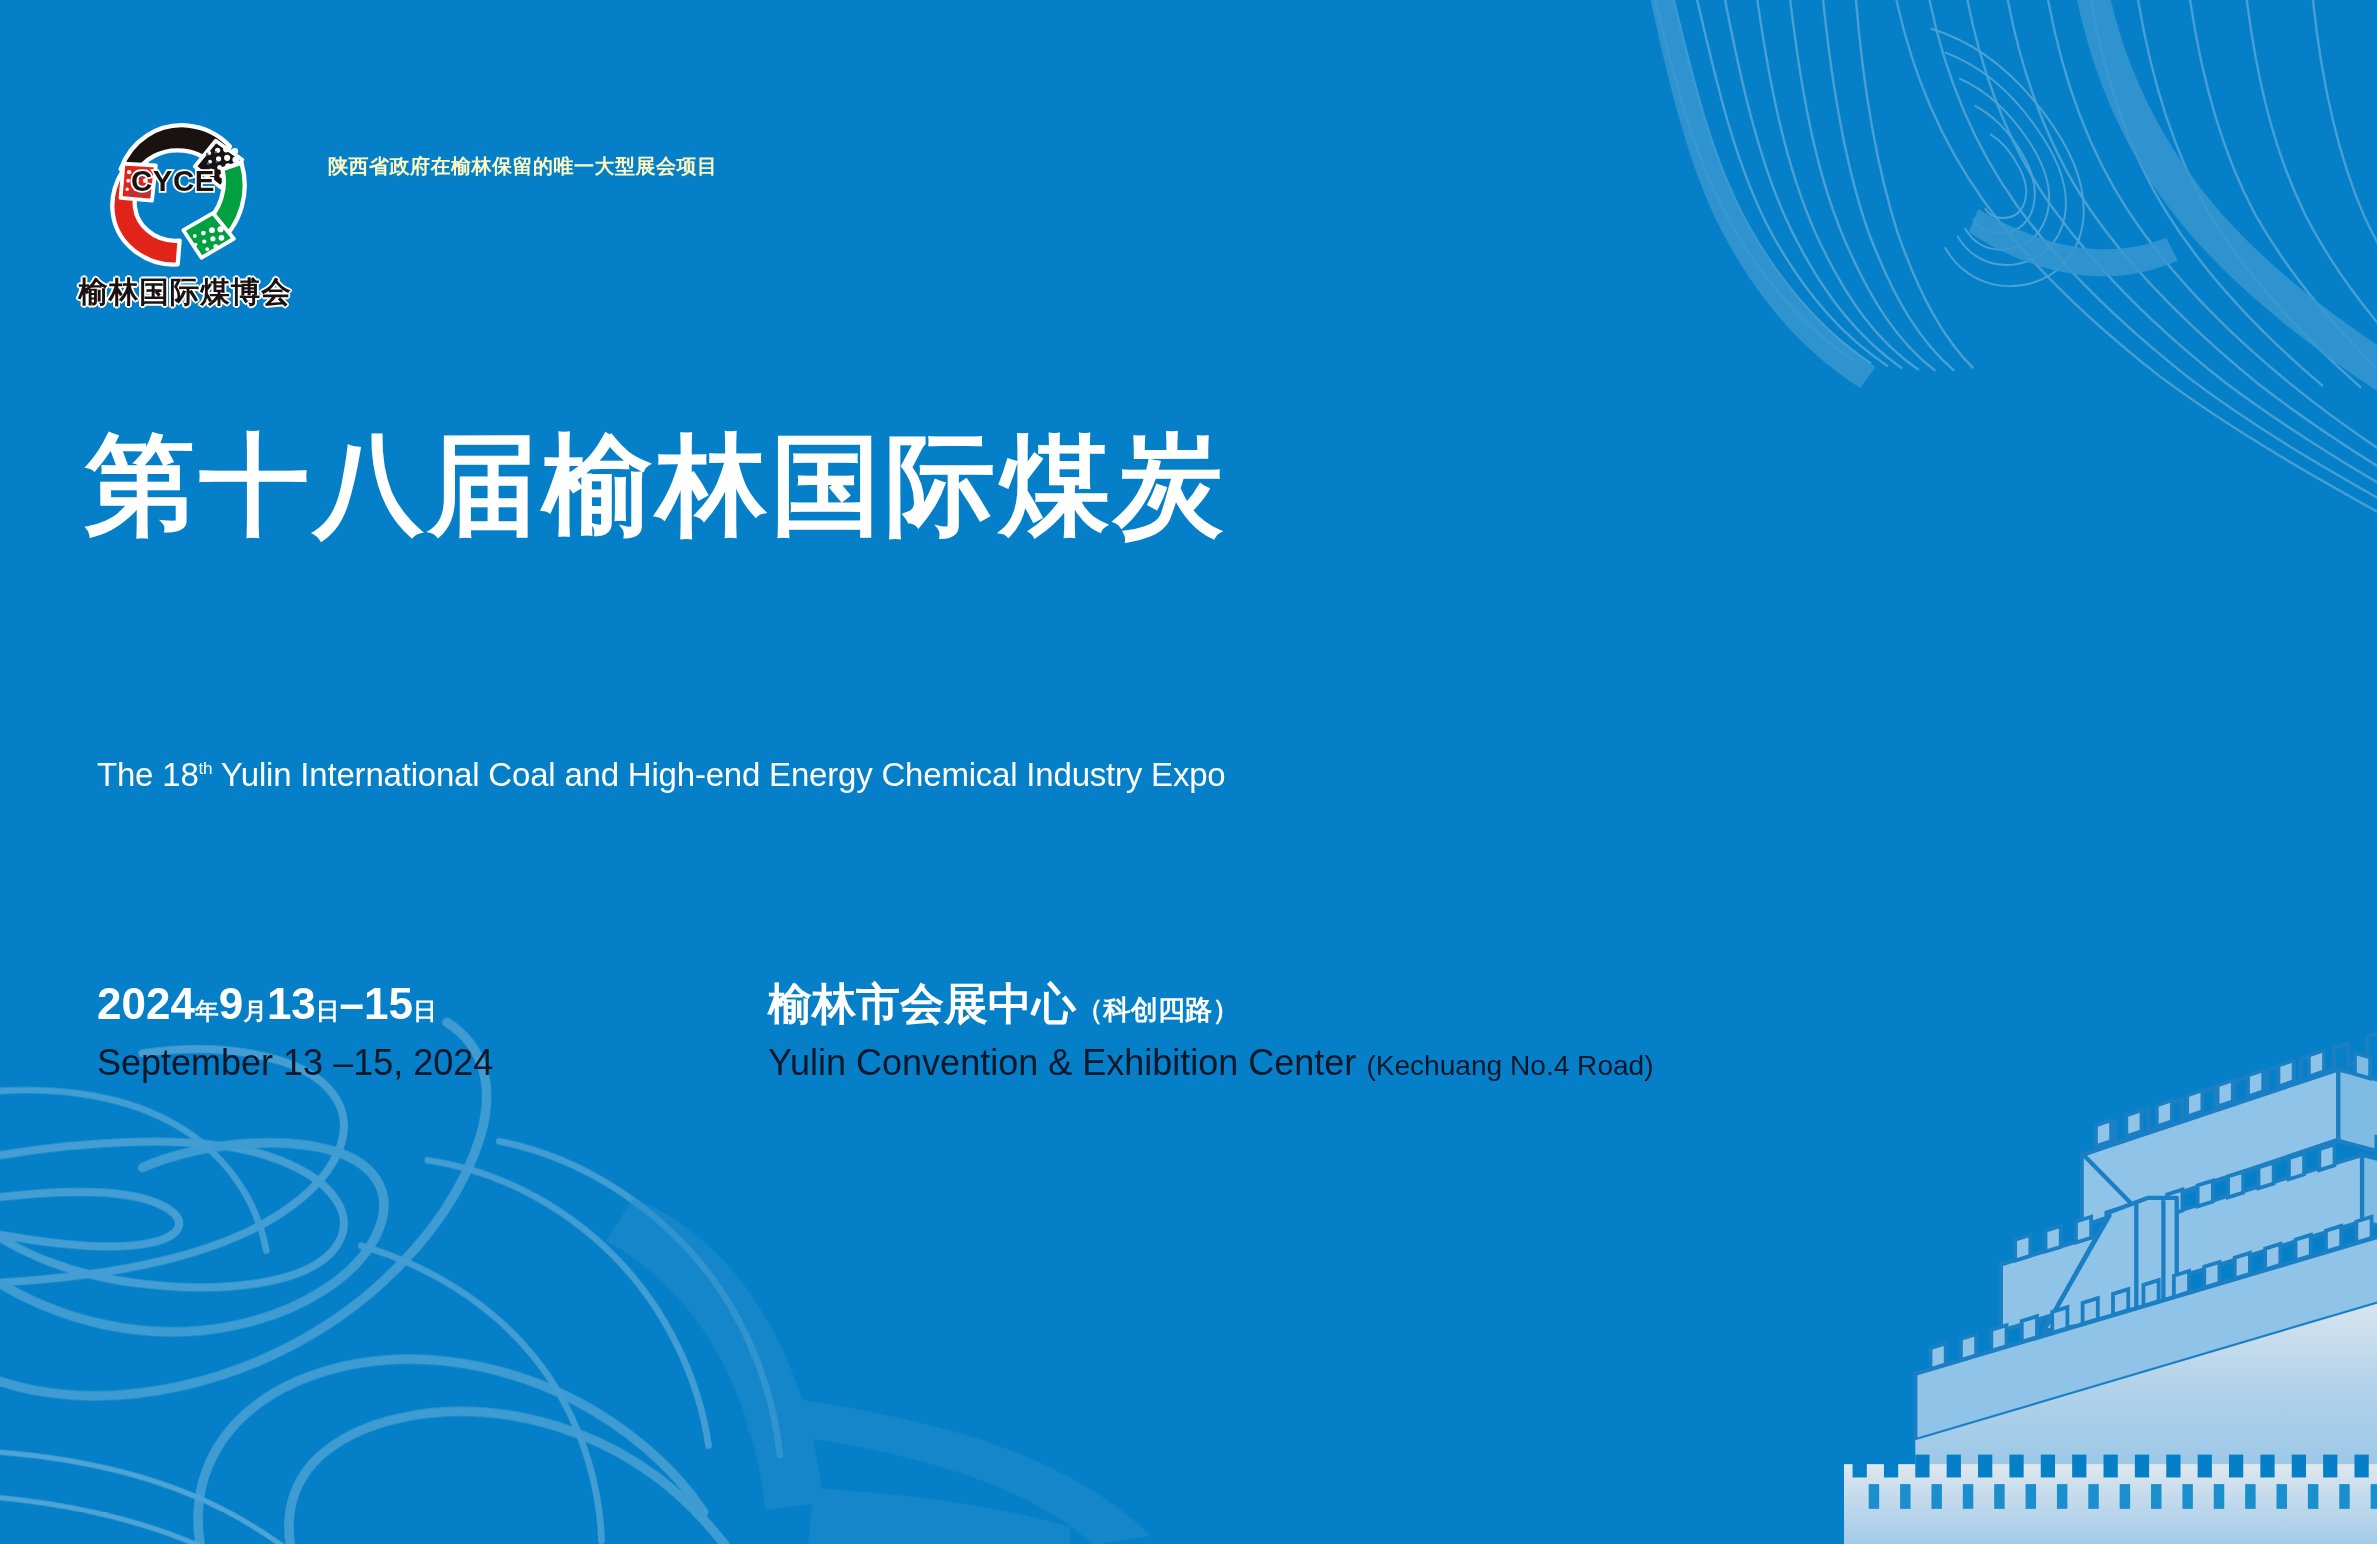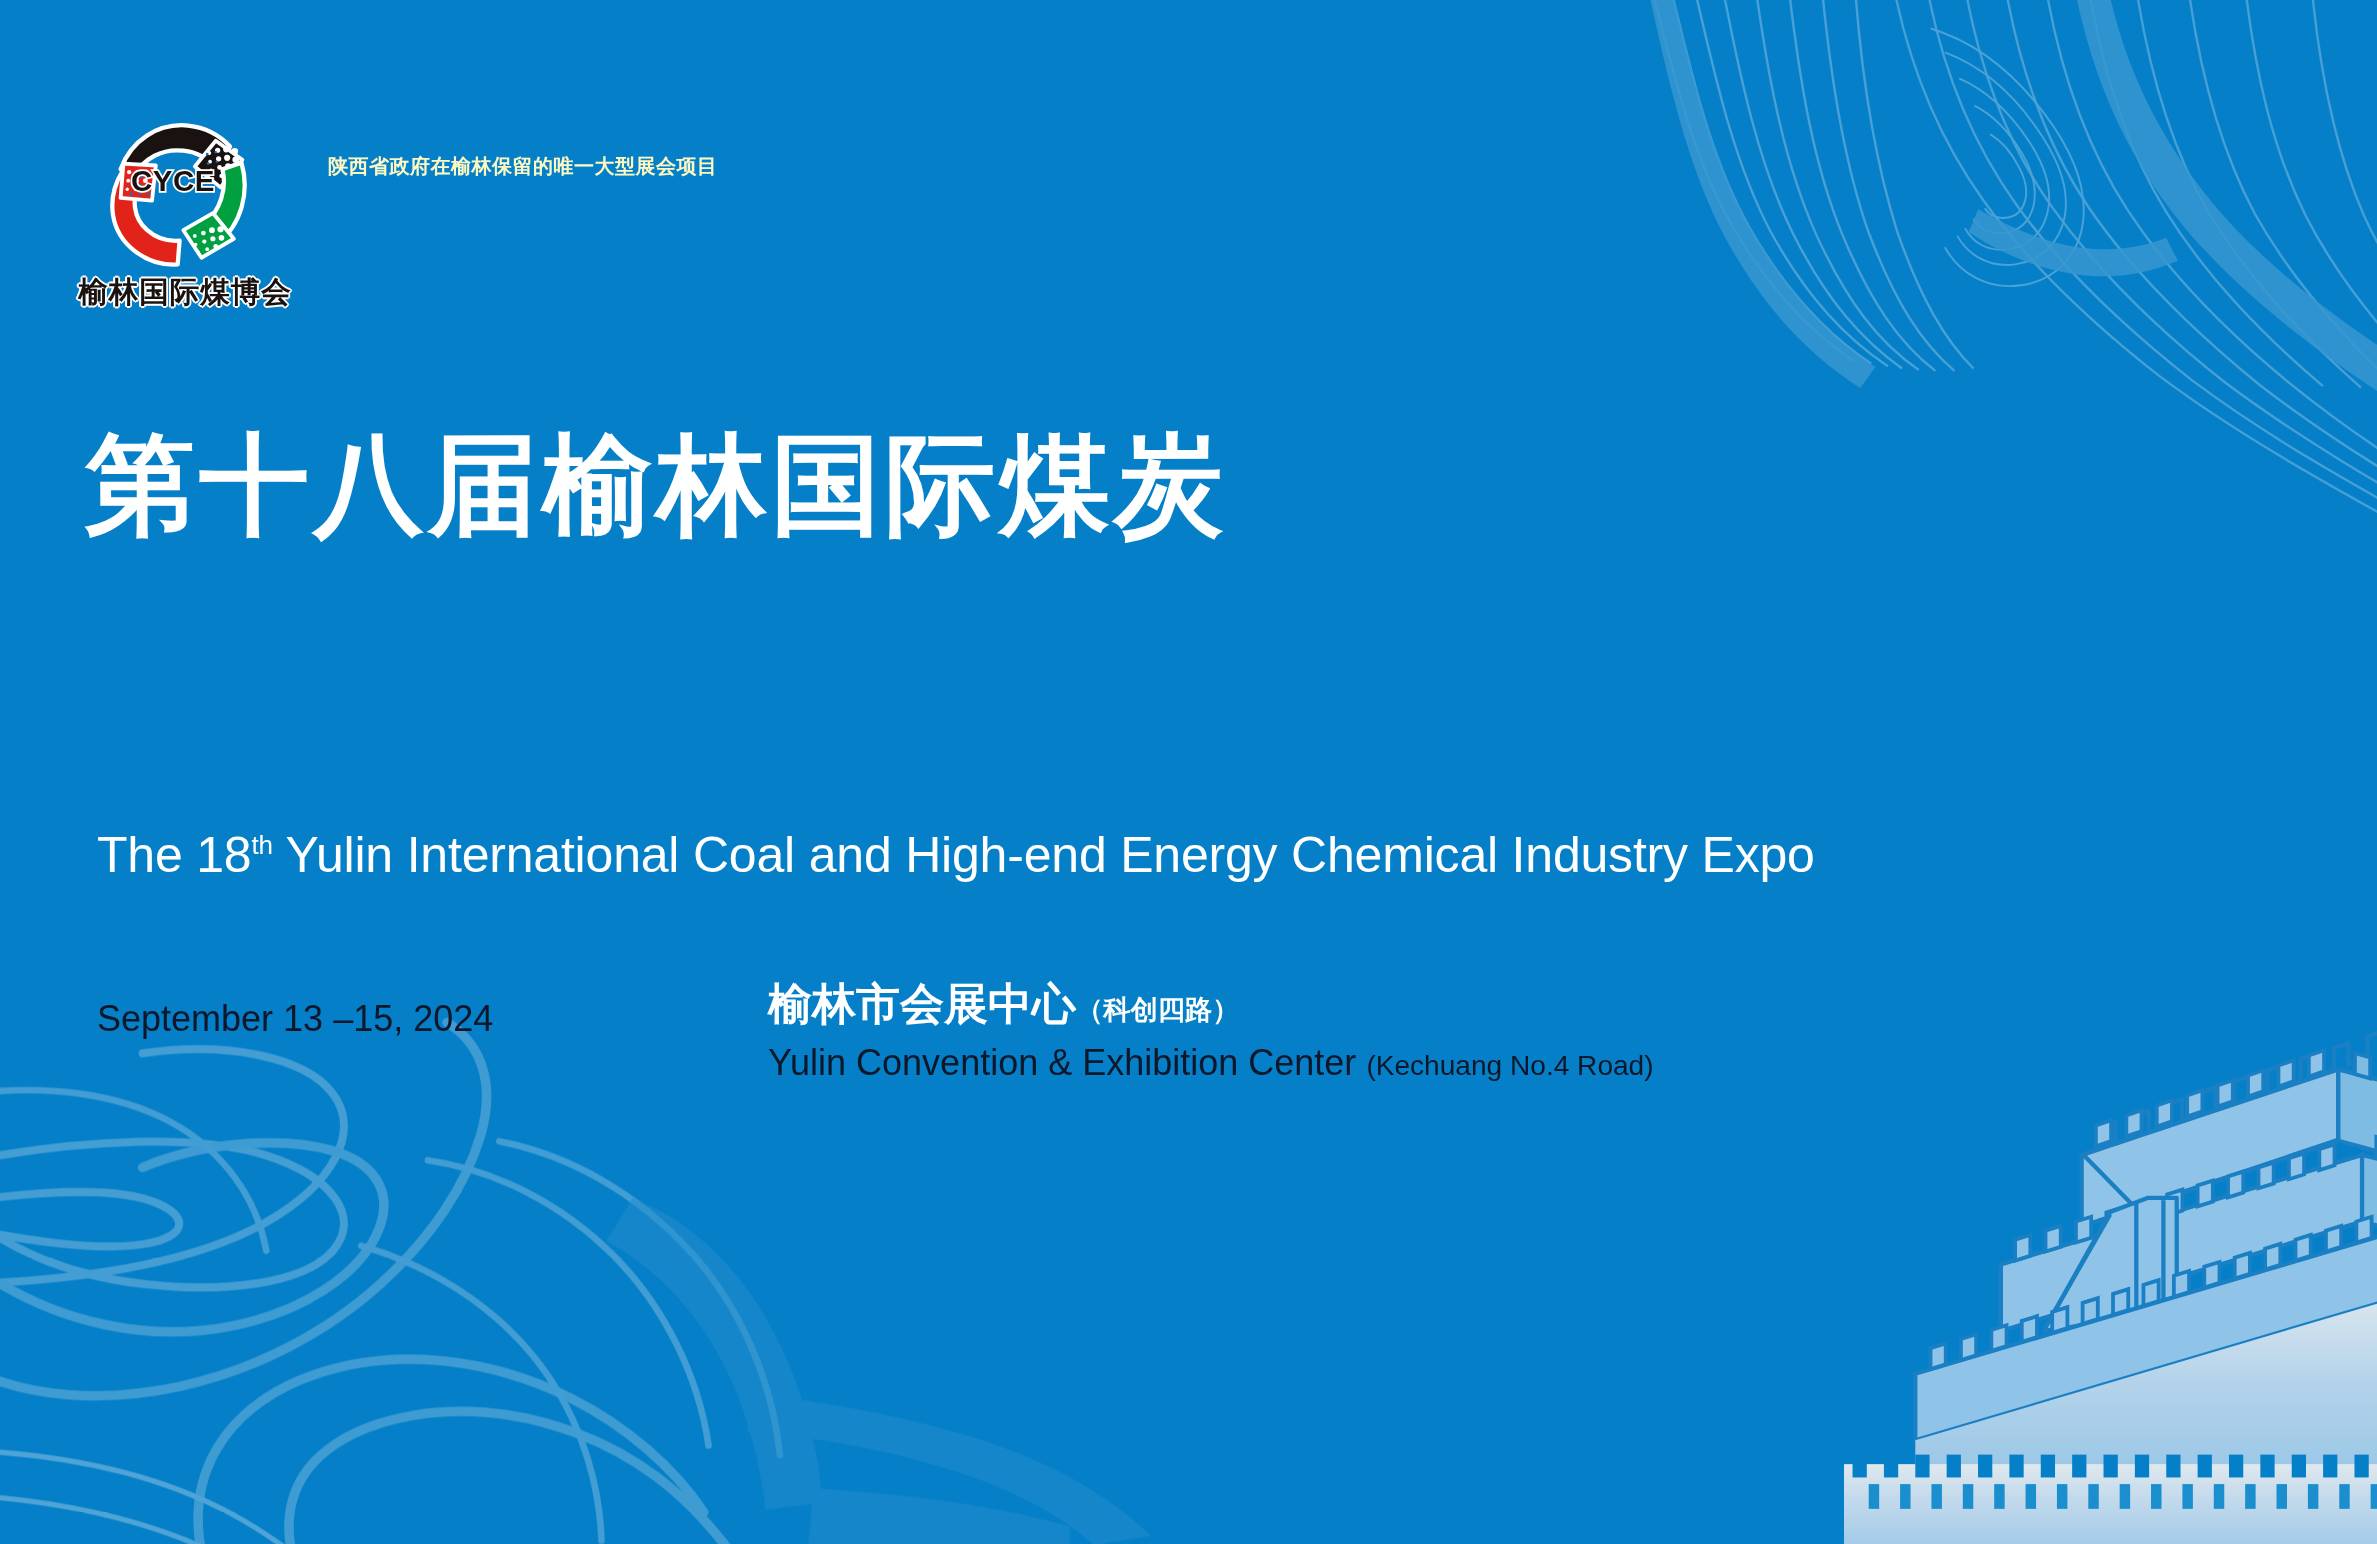--- a/index.html
+++ b/index.html
@@ -47,22 +47,22 @@
     font-size:110px;
     font-weight:bold;
     line-height:1.22;
     letter-spacing:4.3px;
     white-space:nowrap;
     color:#ffffff;
   }
 
   
   .subtitle-en{
-    position:absolute;left:97px;top:826px;
-    font-size:50px;
+    position:absolute;left:97px;top:756px;
+    font-size:33px;
     font-weight:400;
     letter-spacing:-0.2px;
     white-space:nowrap;
     color:#ffffff;
   }
   .subtitle-en sup{font-size:0.52em;vertical-align:super;}
 
   
   .info-row{position:absolute;left:97px;top:982px;width:1997px;}
   .info-col{position:absolute;top:0;}
@@ -273,20 +273,21 @@
 
   <div class="title-block">
     <div class="title-line">第十八届榆林国际煤炭</div>
   </div>
 
   <div class="subtitle-en"><span>The 18</span><sup>th</sup><span> Yulin International Coal and High-end Energy Chemical Industry Expo</span></div>
 
   <div class="info-row">
 
     <div class="info-col col-date">
+      <div class="info-main"><span>2024</span><span class="sm">年</span><span>9</span><span class="sm">月</span><span>13</span><span class="sm">日</span><span>–</span><span>15</span><span class="sm">日</span></div>
       <div class="info-sub">September 13 –15, 2024</div>
     </div>
 
     <div class="info-col col-venue">
       <div class="info-main"><span>榆林市会展中心</span><span class="paren">（科创四路）</span></div>
       <div class="info-sub"><span>Yulin Convention &amp; Exhibition Center</span> <span class="paren-en">(Kechuang No.4 Road)</span></div>
     </div>
 
   </div>
 

